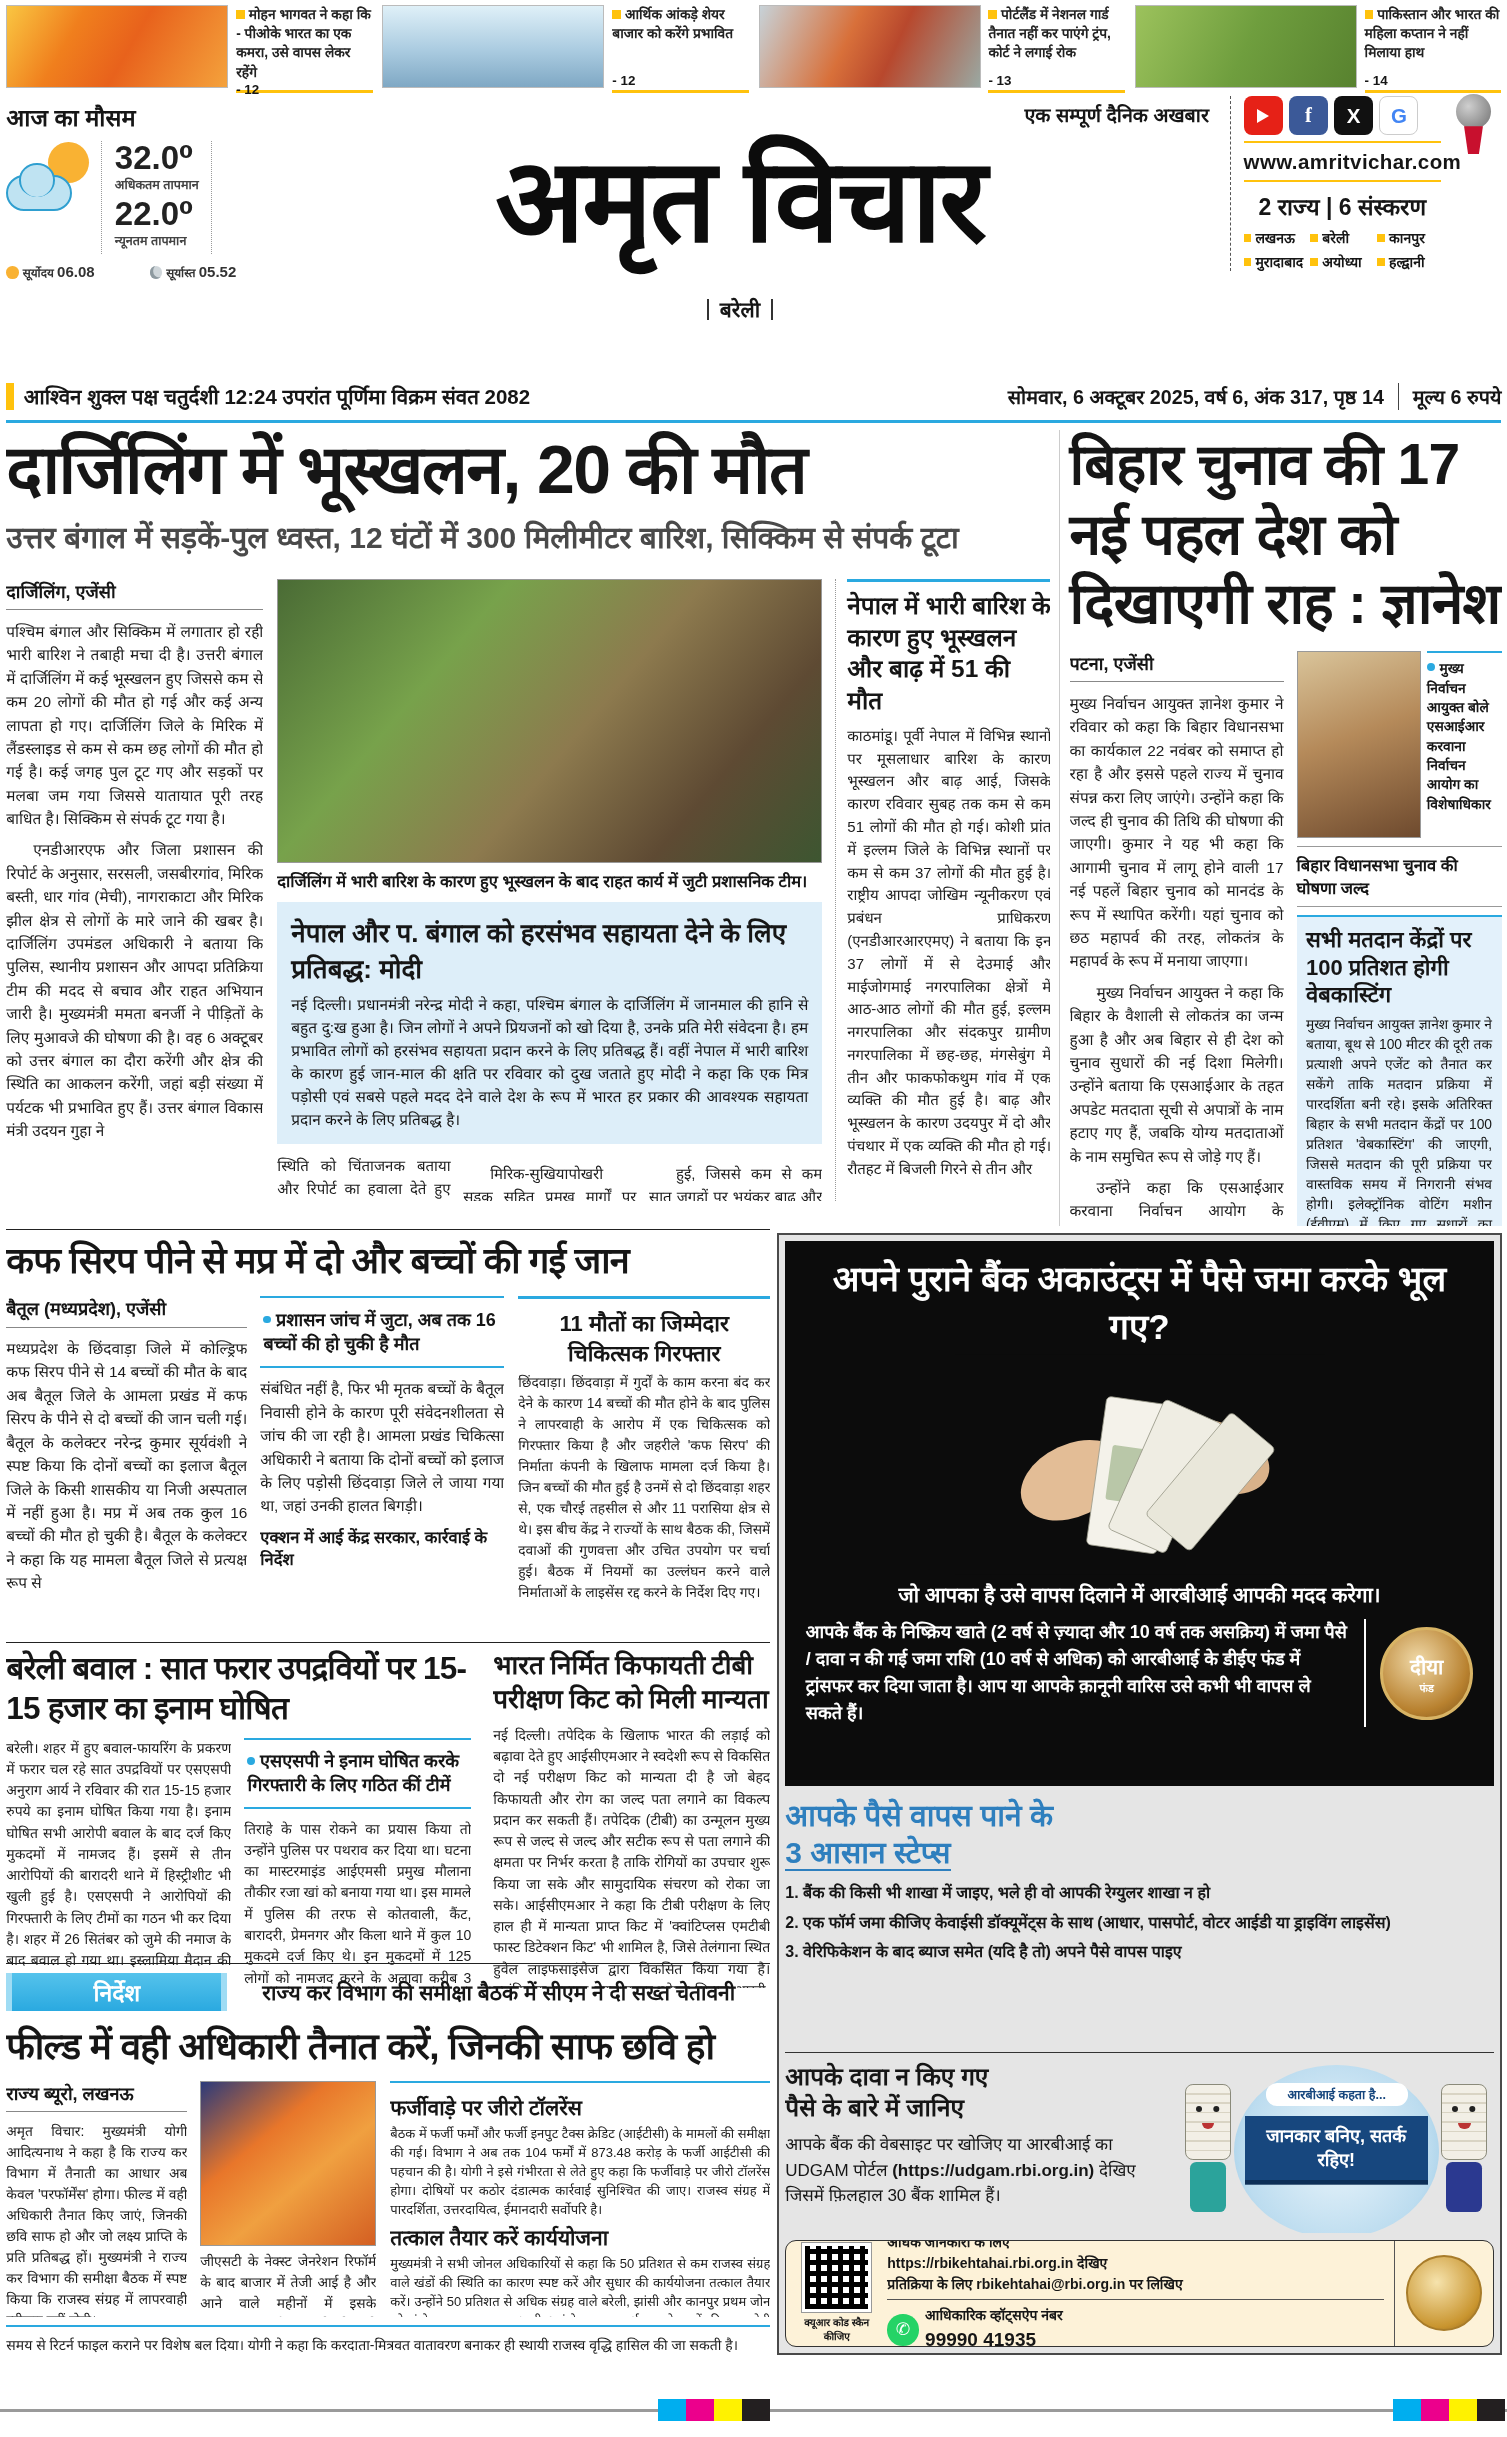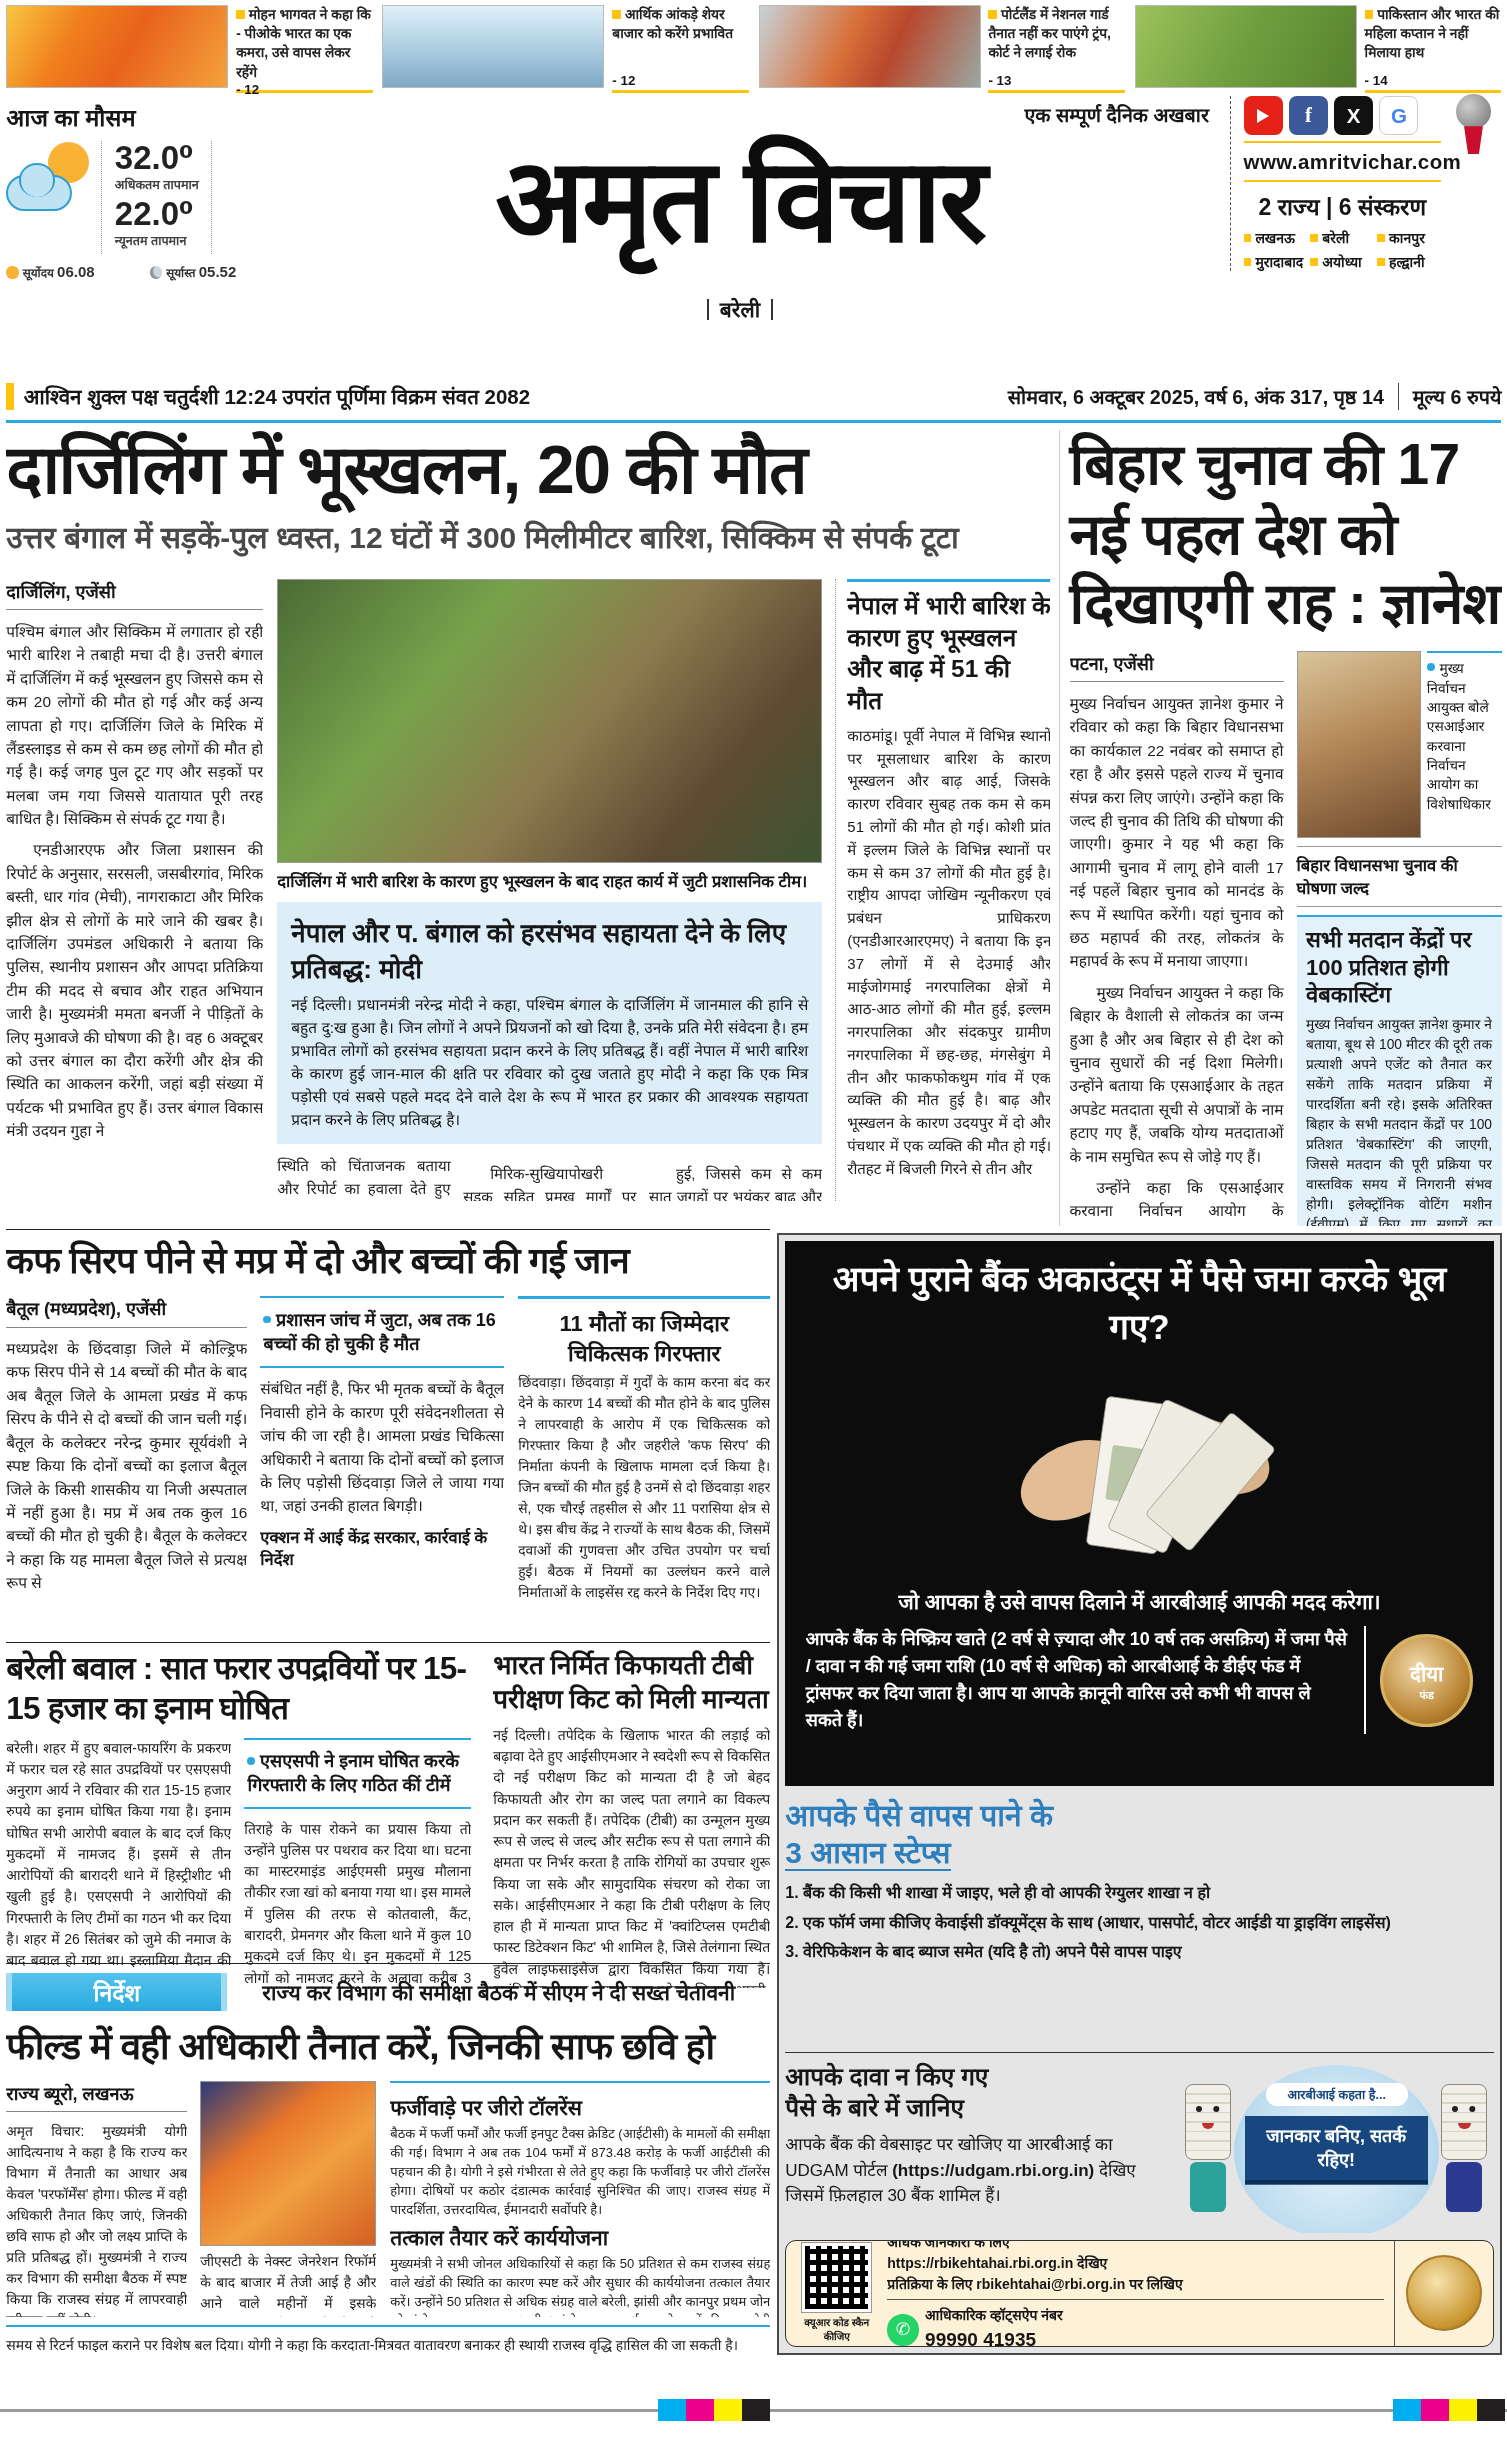--- a/index.html
+++ b/index.html
@@ -93,21 +93,21 @@
   .lead-c3 .b { font-size:15px; }
 
   
   .bihar { left:1059px; top:430px; width:443px; height:796px; border-left:1.6px solid #ccc; padding-left:9.5px; overflow:hidden; }
   .bihar h2 { font-size:57px; font-weight:800; line-height:1.22; letter-spacing:-0.8px; }
   .bihar-inner { position:relative; margin-top:12.6px; height:654px; }
   .bihar-c1 { position:absolute; left:0; top:0; width:214px; height:654px; overflow:hidden; }
   .bihar-right { position:absolute; left:227px; top:0; width:205px; }
   .bihar-photo-row { display:flex; gap:6.3px; }
   .bihar-photo { width:124px; height:187px; background:linear-gradient(160deg,#d9c49a 0%,#b58a5a 45%,#6e4a2e 100%); border:0.8px solid #999; flex:none;}
-  .bullet-note { flex:1; border-top:2.4px solid #2aa9e0; padding-top:6.3px; font-size:13.8px; font-weight:400; line-height:1.4; }
+  .bullet-note { flex:1; border-top:2.4px solid #2aa9e0; padding-top:6.3px; font-size:13.8px; font-weight:700; line-height:1.4; }
   .announce { border-top:1.6px solid #999; border-bottom:1.6px solid #999; margin:7.9px 0; padding:6.3px 0; font-size:16.5px; font-weight:800; }
   .webcast { background:#e3f1fb; border-top:2.4px solid #2aa9e0; border-bottom:2.4px solid #2aa9e0; padding:9.5px; }
   .webcast h4 { font-size:22px; font-weight:800; line-height:1.25; margin-bottom:6.3px; }
   .webcast p { font-size:13.8px; line-height:1.45; text-align:justify; }
 
   
   .syrup { left:6.3px; top:1229px; width:764px; height:377px; border-top:1.6px solid #222; padding-top:4.7px; overflow:hidden; }
   .syrup h2 { font-size:36px; font-weight:800; white-space:nowrap; letter-spacing:-0.8px; }
   .syrup-inner { position:relative; margin-top:12.6px; height:309px; }
   .syr-c1 { position:absolute; left:0; top:0; width:241px; height:309px; overflow:hidden; }
@@ -144,21 +144,21 @@
   .cm-c3 h4 { font-size:21px; font-weight:800; margin:3.2px 0 4.7px; }
   .cm-c3 .b { font-size:13px; line-height:1.45; }
   .cm-bottom { position:relative; margin-top:7.9px; border-top:2.4px solid #2aa9e0; padding-top:7.9px; display:flex; gap:15.8px; width:100%; }
   .cm-bottom .b { flex:1; font-size:14px; }
 
   
   .ad { left:777px; top:1233px; width:725px; height:1122px; border:2.4px solid #4a4a4a; background:#e5e5e5; padding:6.3px; display:flex; flex-direction:column; }
   .ad-black { background:#0c0c0c; color:#fff; padding:14px 20.5px 11px; height:561px; overflow:hidden; }
   .ad-black h2 { font-size:35px; font-weight:800; text-align:center; line-height:1.35; }
   .money { display:block; margin:4.7px auto; }
-  .ad-tag { font-size:20.5px; font-weight:700; text-align:center; margin-top:12px; }
+  .ad-tag { font-size:20.5px; font-weight:700; text-align:center; margin-top:5px; }
   .ad-info-row { display:flex; align-items:center; margin-top:11px; }
   .ad-info { flex:1; font-size:18px; font-weight:700; line-height:1.5; border-right:2.4px solid #fff; padding-right:14px; }
   .seal { width:93px; height:93px; border-radius:50%; margin-left:14px; flex:none; background:radial-gradient(circle at 40% 35%,#f0d9a8,#b8812f 65%,#7a5017); border:3.2px solid #d8b465; display:flex; flex-direction:column; align-items:center; justify-content:center; color:#fff; font-weight:800; }
   .seal .s1 { font-size:20.5px; } .seal .s2 { font-size:11px; }
   .ad-row1 { display:flex; gap:12.6px; margin-top:11px; height:260px; overflow:hidden; }
   .steps { flex:1; }
   .steps h3 { color:#2e7fbe; font-size:30px; font-weight:800; line-height:1.25; }
   .steps h3 .u { border-bottom:2.4px solid #2e7fbe; }
   .steps ol { list-style:none; margin-top:9.5px; }
   .steps li { font-size:16px; font-weight:700; line-height:1.45; margin-bottom:6.3px; }

